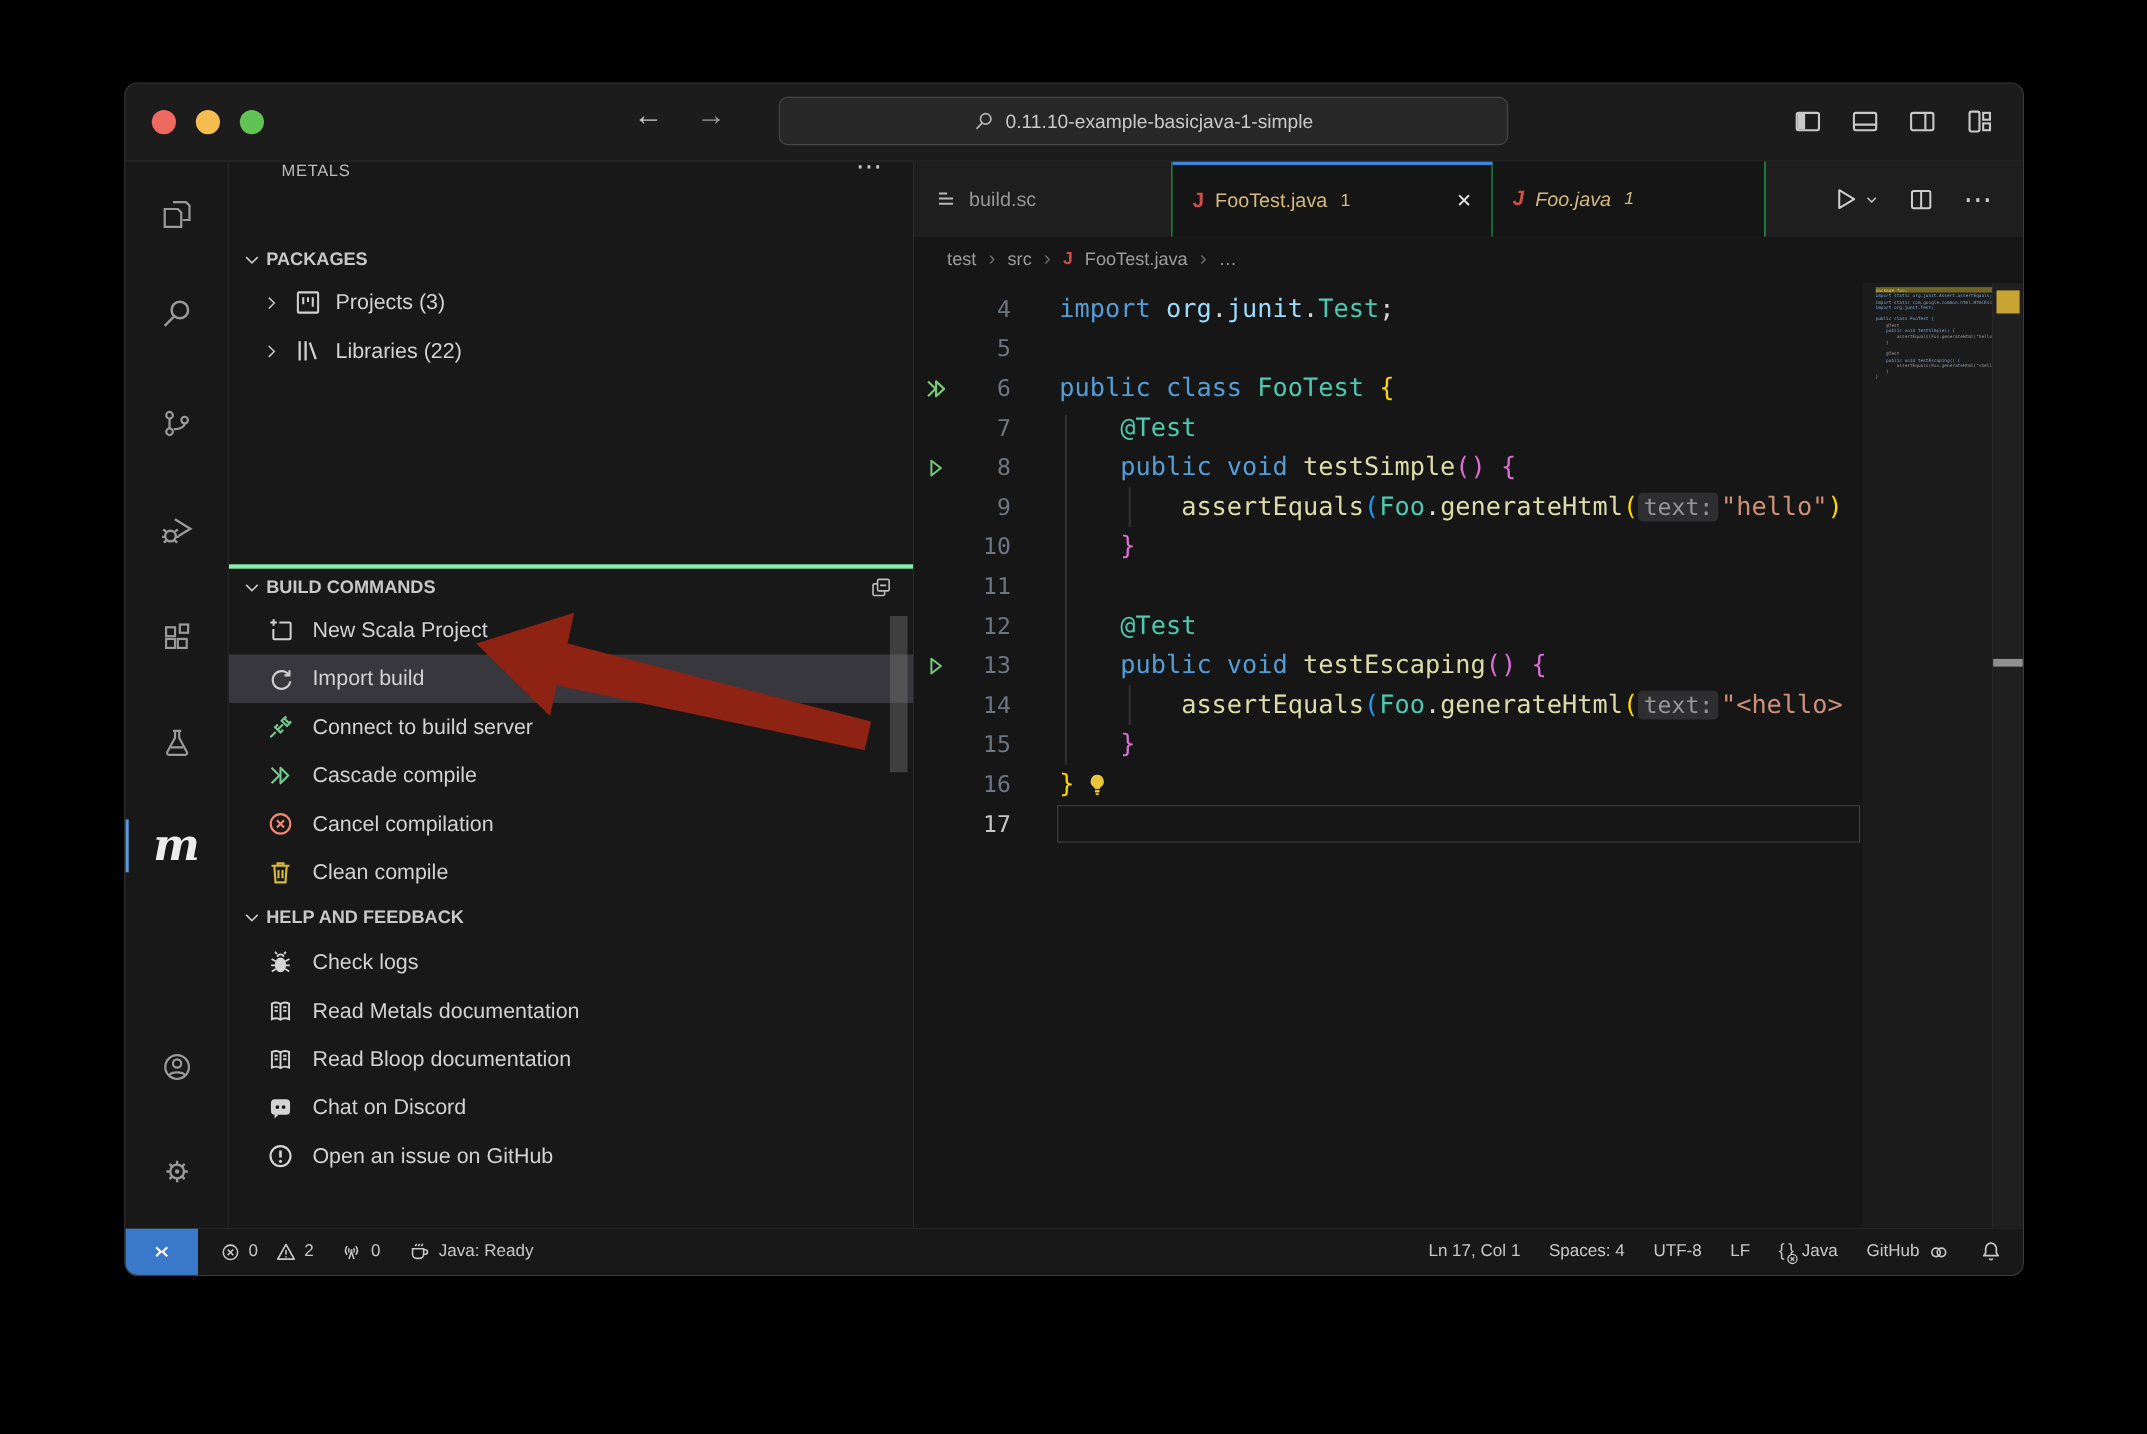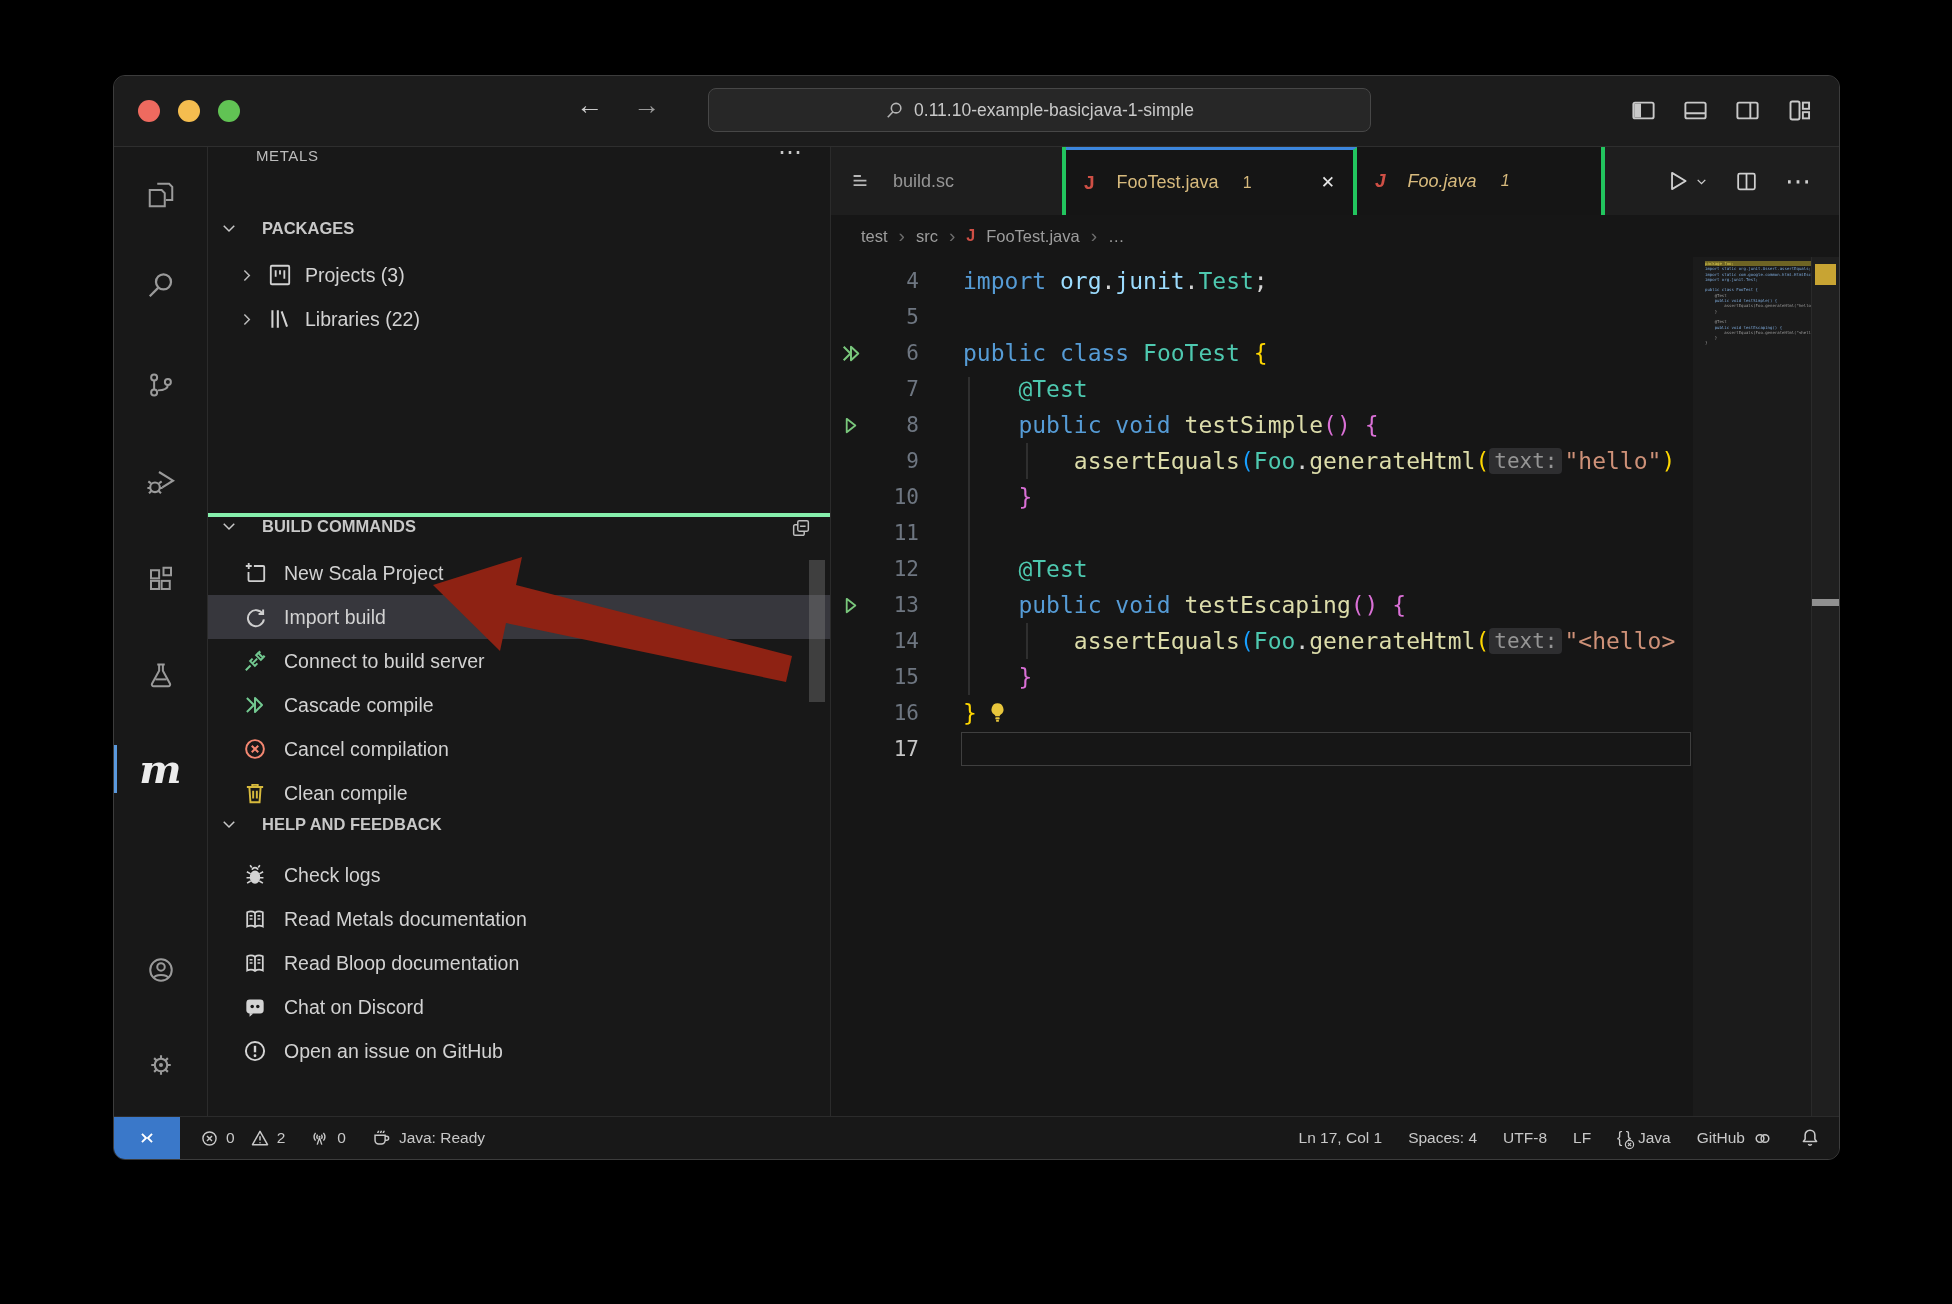--- a/index.html
+++ b/index.html
@@ -21,57 +21,57 @@
   
   .main{flex:1;display:flex;min-height:0;position:relative;}
   .activitybar{width:93px;flex:none;background:#181818;border-right:1px solid #2b2b2b;position:relative;color:#9a9a9a;}
   .ab-item{position:absolute;left:0;width:93px;height:48px;display:flex;align-items:center;justify-content:center;}
   .ab-active-bar{position:absolute;left:0;top:598px;width:3px;height:48px;background:#5a99dd;}
   .metals-m{font-family:"DejaVu Serif",serif;font-style:italic;font-weight:bold;font-size:40px;color:#ececec;line-height:40px;}
   
   .sidebar{width:622px;flex:none;background:#181818;border-right:1px solid #2b2b2b;position:relative;overflow:hidden;color:#d2d2d2;}
   .sb-title{height:62px;display:flex;align-items:flex-start;padding:0 26px 0 48px;color:#bcbcbc;font-size:15px;letter-spacing:.6px;}
   .sb-title .dots{margin-left:auto;font-size:24px;color:#c9c9c9;letter-spacing:2px;line-height:10px;}
-  .sb-sechead{height:38px;display:flex;gap:24px;padding-left:12px;font-weight:700;
+  .sb-sechead{height:38px;display:flex;align-items:center;gap:4px;padding-left:12px;font-weight:700;
     font-size:16.5px;color:#c8c8c8;box-sizing:border-box;}
   .sb-sechead.bordered{border-top:4px solid #86efac;}
   .pk-head{height:34px;margin-top:10px;}
   .sb-row{height:44px;display:flex;align-items:center;gap:16px;padding-left:34px;font-size:19.5px;color:#d2d2d2;}
   .sb-row .ic{width:26px;height:26px;flex:none;display:flex;align-items:center;justify-content:center;}
   .sb-row.sel{background:#37373d;}
   .tree-row{padding-left:30px;gap:12px;}
   .spacer{height:172px;}
   .chev{flex:none}
   .sb-scroll{position:absolute;right:5px;top:413px;width:16px;height:142px;background:rgba(128,128,128,.38);}
   .bc-action{margin-left:auto;margin-right:18px;color:#bdbdbd;}
   
   .editorpane{flex:1;display:flex;flex-direction:column;background:#161616;min-width:0;}
   .tabstrip{height:68px;flex:none;background:#1e1e1e;display:flex;align-items:stretch;position:relative;}
-  .tab{display:flex;align-items:center;gap:22px;padding:0 18px;font-size:18px;border-right:4px solid #22c55e;box-sizing:border-box;}
+  .tab{display:flex;align-items:center;gap:10px;padding:0 18px;font-size:18px;border-right:1px solid #22c55e;box-sizing:border-box;}
   .tab-j{font-weight:700;font-size:19px;color:#cf4f45;}
   .t1{width:235px;color:#969696;background:#1e1e1e;}
   .t2{width:291px;color:#d7ba7d;background:#151515;border-top:3px solid #3c86dd;}
   .t3{width:248px;color:#d7ba7d;background:#151515;font-style:italic;}
   .tab .badge{font-size:16px;margin-left:2px;}
   .tab .close{margin-left:auto;color:#e6e6e6;font-size:17px;}
   .tab-actions{margin-left:auto;display:flex;align-items:center;gap:26px;padding-right:26px;color:#cfcfcf;}
   .runwrap{display:flex;align-items:center;gap:4px;}
   .dots3{font-size:26px;letter-spacing:2px;line-height:10px;color:#cfcfcf;}
   .breadcrumbs{height:42px;flex:none;display:flex;align-items:center;gap:11px;padding-left:30px;
     font-size:16.5px;color:#9d9d9d;background:#161616;}
   .breadcrumbs .sep{color:#6e6e6e;font-size:19px;}
   .bc-j{font-weight:700;font-size:16px;color:#cf4f45;}
   
   .codearea{flex:1;position:relative;font-family:"DejaVu Sans Mono",monospace;font-size:23px;color:#d4d4d4;overflow:hidden;}
   .guide{position:absolute;width:1.5px;background:#2f2f2f;}
   .codelines{position:absolute;left:0;top:6px;width:862px;overflow:hidden;}
   .cl{height:36px;display:flex;align-items:center;white-space:pre;position:relative;}
   .gut{width:40px;flex:none;display:flex;align-items:center;justify-content:center;}
   .num{width:48px;flex:none;text-align:right;color:#6e7681;font-size:21px;}
-  .txt{padding-left:44px;display:flex;align-items:flex-start;white-space:pre;}
+  .txt{padding-left:44px;display:flex;align-items:flex-end;white-space:pre;}
   .cl.cur::after{content:'';position:absolute;left:130px;right:2px;top:1px;bottom:1px;border:1.5px solid #3f3f3f;}
   .cl.cur .num{color:#c6c6c6;text-align:right;}
   .tk-kw{color:#569cd6}.tk-ty{color:#4ec9b0}.tk-fn{color:#dcdcaa}.tk-st{color:#ce9178}
   .tk-pl{color:#d4d4d4}.tk-pkg{color:#9cdcfe}.tk-b1{color:#ffd700}.tk-b2{color:#da70d6}.tk-b3{color:#179fff}
   .tk-il{background:#2e2e30;color:#969696;border-radius:4px;padding:1px 5px;margin-right:2px;font-size:21px;}
   .bulb{margin-left:8px;}
   .mmzone{position:absolute;left:862px;right:27px;top:0;bottom:0;background:#1b1b1b;}
   .minimap{position:absolute;left:874px;top:4px;width:108px;font-family:"DejaVu Sans Mono",monospace;
     font-size:4px;line-height:5.3px;white-space:pre;color:#9a9a9a;overflow:hidden;}
   .mm-line{height:5.3px;overflow:hidden;}

